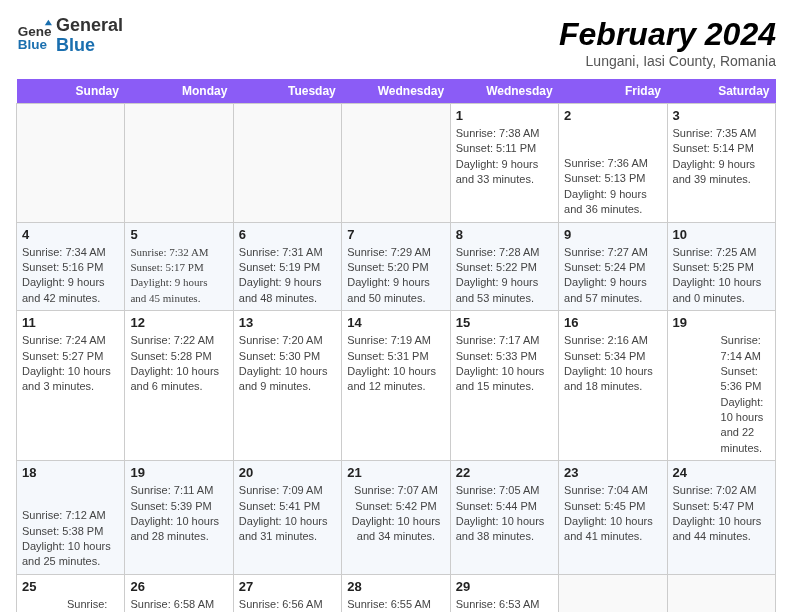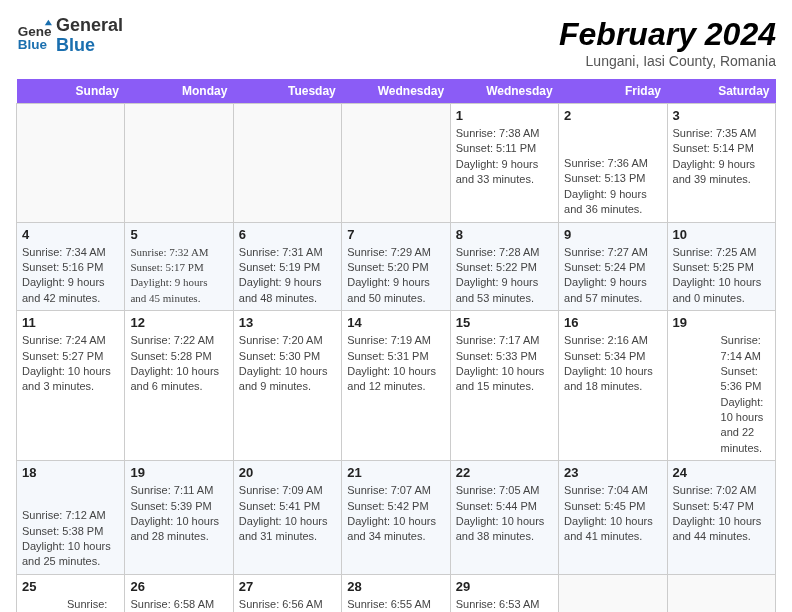--- a/index.html
+++ b/index.html
@@ -264,21 +264,21 @@
         </td>
         <td>
           <div class="day-num">20</div>
           <div class="day-info" style="white-space: pre-line;">Sunrise: 7:09 AM
 Sunset: 5:41 PM
 Daylight: 10 hours
 and 31 minutes.</div>
         </td>
         <td>
           <div class="day-num">21</div>
-          <div class="day-info" style="white-space: pre-line;">Sunrise: 7:07 AM
+          <div class="day-info" style="white-space: pre-line; text-align: center;">Sunrise: 7:07 AM
 Sunset: 5:42 PM
 Daylight: 10 hours
 and 34 minutes.</div>
         </td>
         <td>
           <div class="day-num">22</div>
           <div class="day-info" style="white-space: pre-line;">Sunrise: 7:05 AM
 Sunset: 5:44 PM
 Daylight: 10 hours
 and 38 minutes.</div>

